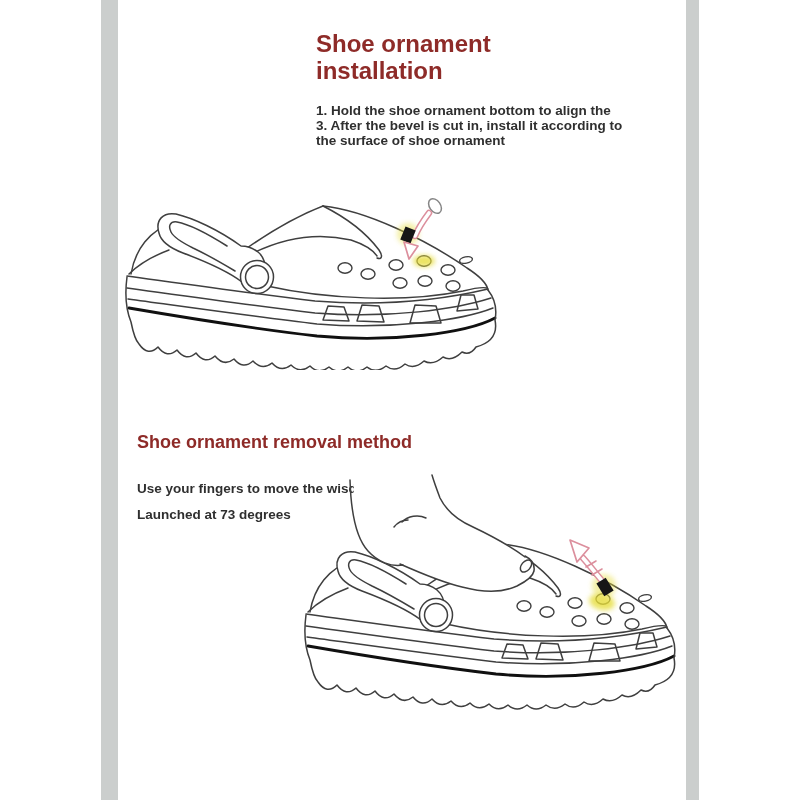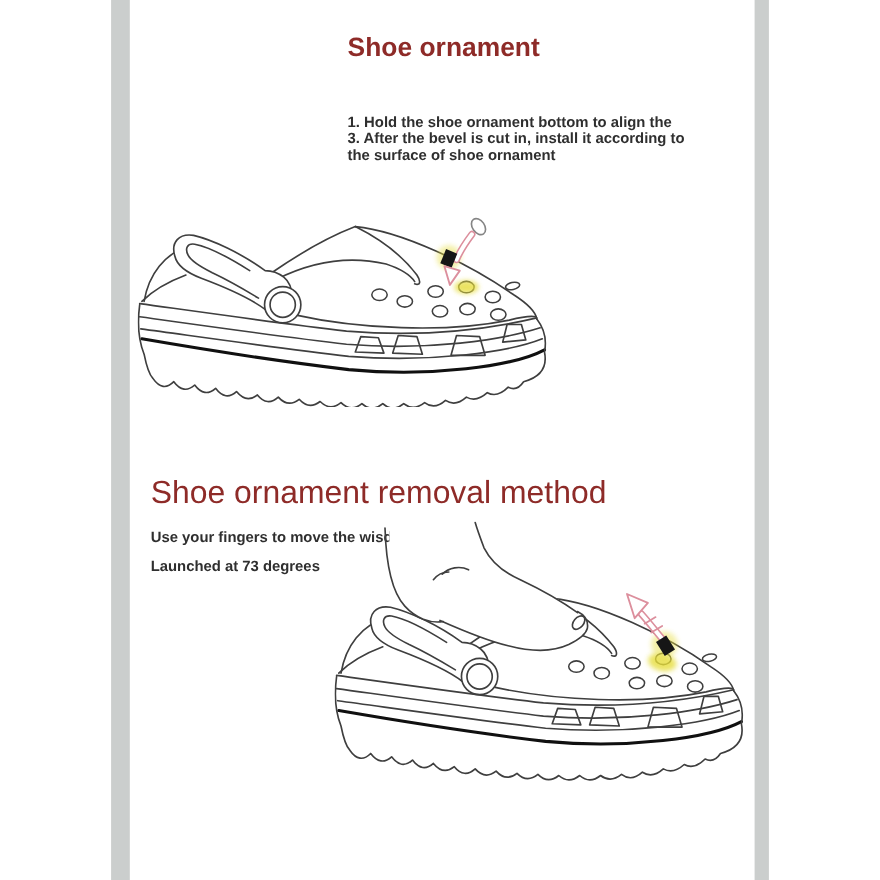--- a/index.html
+++ b/index.html
@@ -10,21 +10,21 @@
   .strip-left{left:101px;top:0;width:17px;height:800px;}
   .strip-right{left:686px;top:0;width:13px;height:800px;}
   .band-bottom{left:101px;top:757px;width:599px;height:43px;overflow:hidden;}
   .watermark{position:absolute;right:2px;top:4px;font-size:17px;font-weight:400;
              color:var(--watermark_white,#eef1f0);letter-spacing:.5px;}
   
   .title1{position:absolute;left:316px;top:30px;font-size:24px;font-weight:700;
           line-height:27px;color:var(--accent_red,#8e2b28);}
   .steps{position:absolute;left:316px;top:87px;font-size:13.5px;font-weight:700;
          line-height:14.8px;color:var(--text_dark,#2f2f2f);margin-top:17px;}
-  .title2{position:absolute;left:137px;top:432px;font-size:29px;font-weight:400;
+  .title2{position:absolute;left:137px;top:432px;font-size:18px;font-weight:700;
           color:var(--accent_red,#8e2b28);}
   .rline{position:absolute;left:137px;font-size:13.5px;font-weight:700;color:var(--text_dark,#2f2f2f);}
   .rline1{top:481px;} .rline2{top:507px;}
   
   .fig{position:absolute;}
   .fig1{left:125px;top:192px;}
   .fig2{left:304px;top:470px;}
   
   .ln{fill:none;stroke:var(--line,#3f3f3f);stroke-width:1.5;stroke-linecap:round;stroke-linejoin:round;}
   .lnf{fill:#fff;stroke:var(--line,#3f3f3f);stroke-width:1.5;stroke-linecap:round;stroke-linejoin:round;}
@@ -43,20 +43,21 @@
 </head>
 <body>
 
 <div class="canvas">
 
   <div class="strip strip-left"></div>
   <div class="strip strip-right"></div>
 
   <div class="title1">
     <div>Shoe ornament</div>
+    <div>installation</div>
   </div>
   <div class="steps">
     <div>1. Hold the shoe ornament bottom to align the</div>
     <div>3. After the bevel is cut in, install it according to</div>
     <div>the surface of shoe ornament</div>
   </div>
 
   <svg class="fig fig1" width="372" height="178" viewBox="0 0 372 178">
     <defs>
       <filter id="blurA" x="-60%" y="-60%" width="220%" height="220%">

